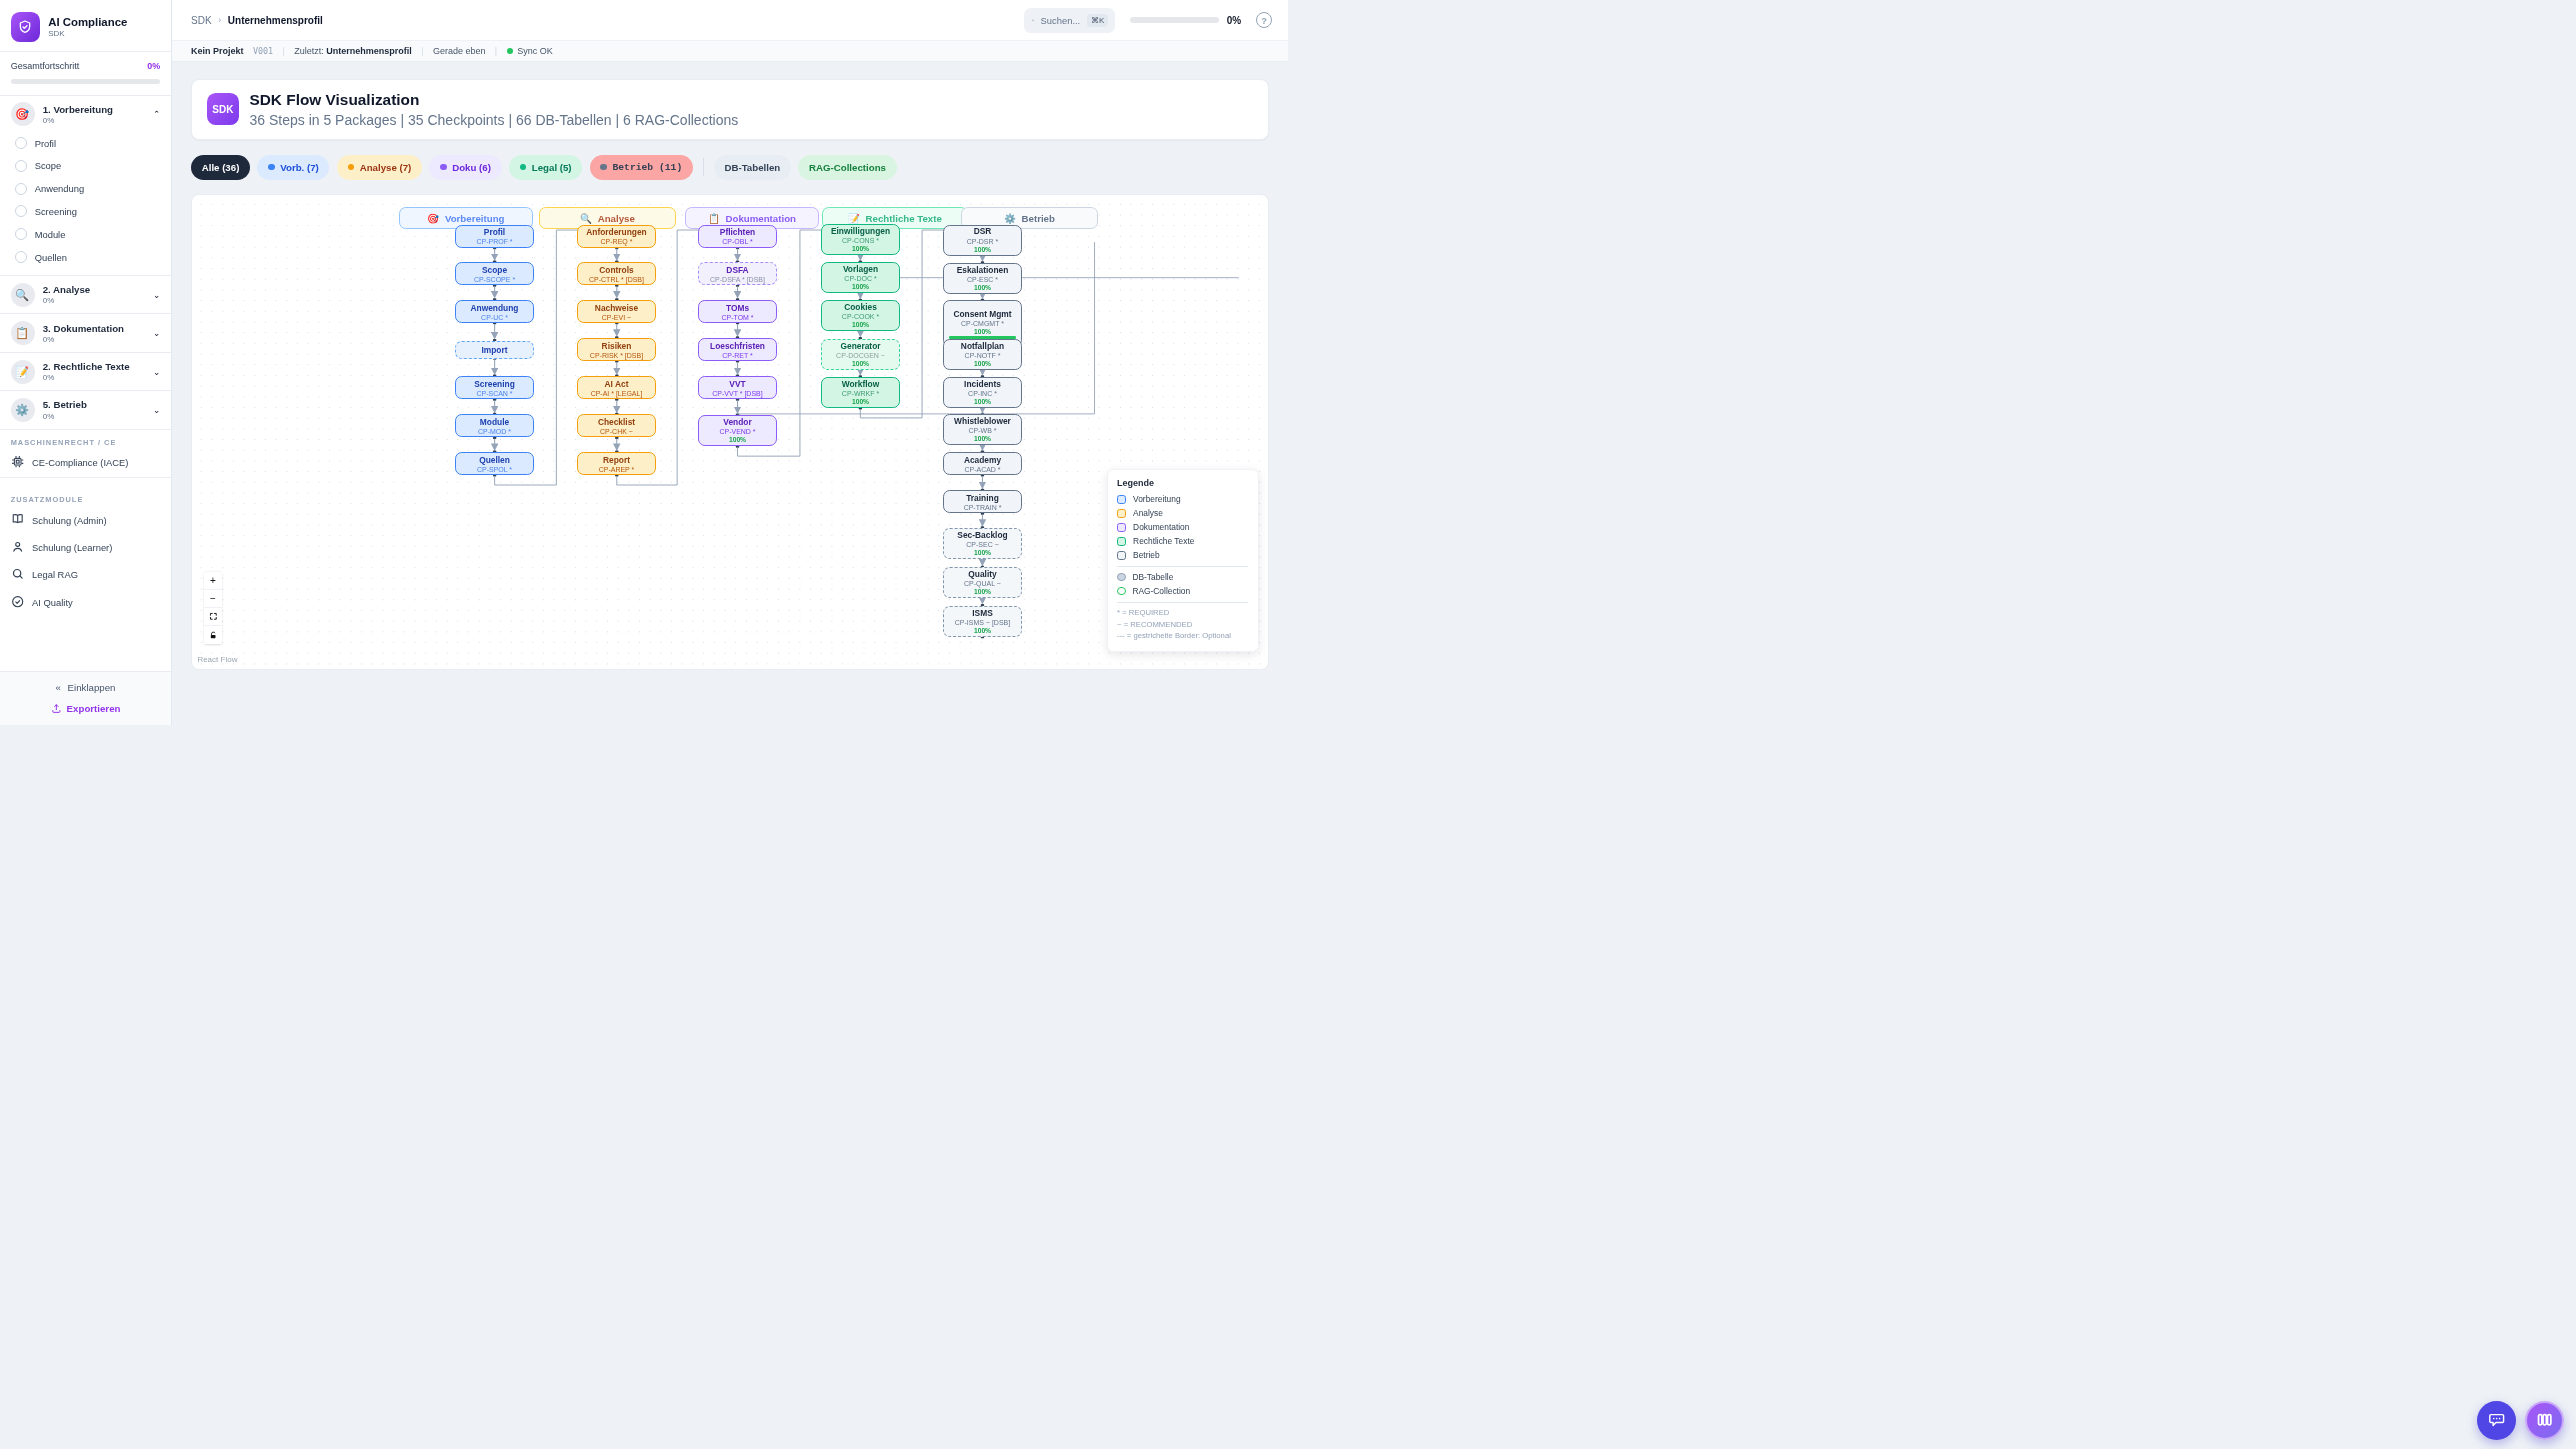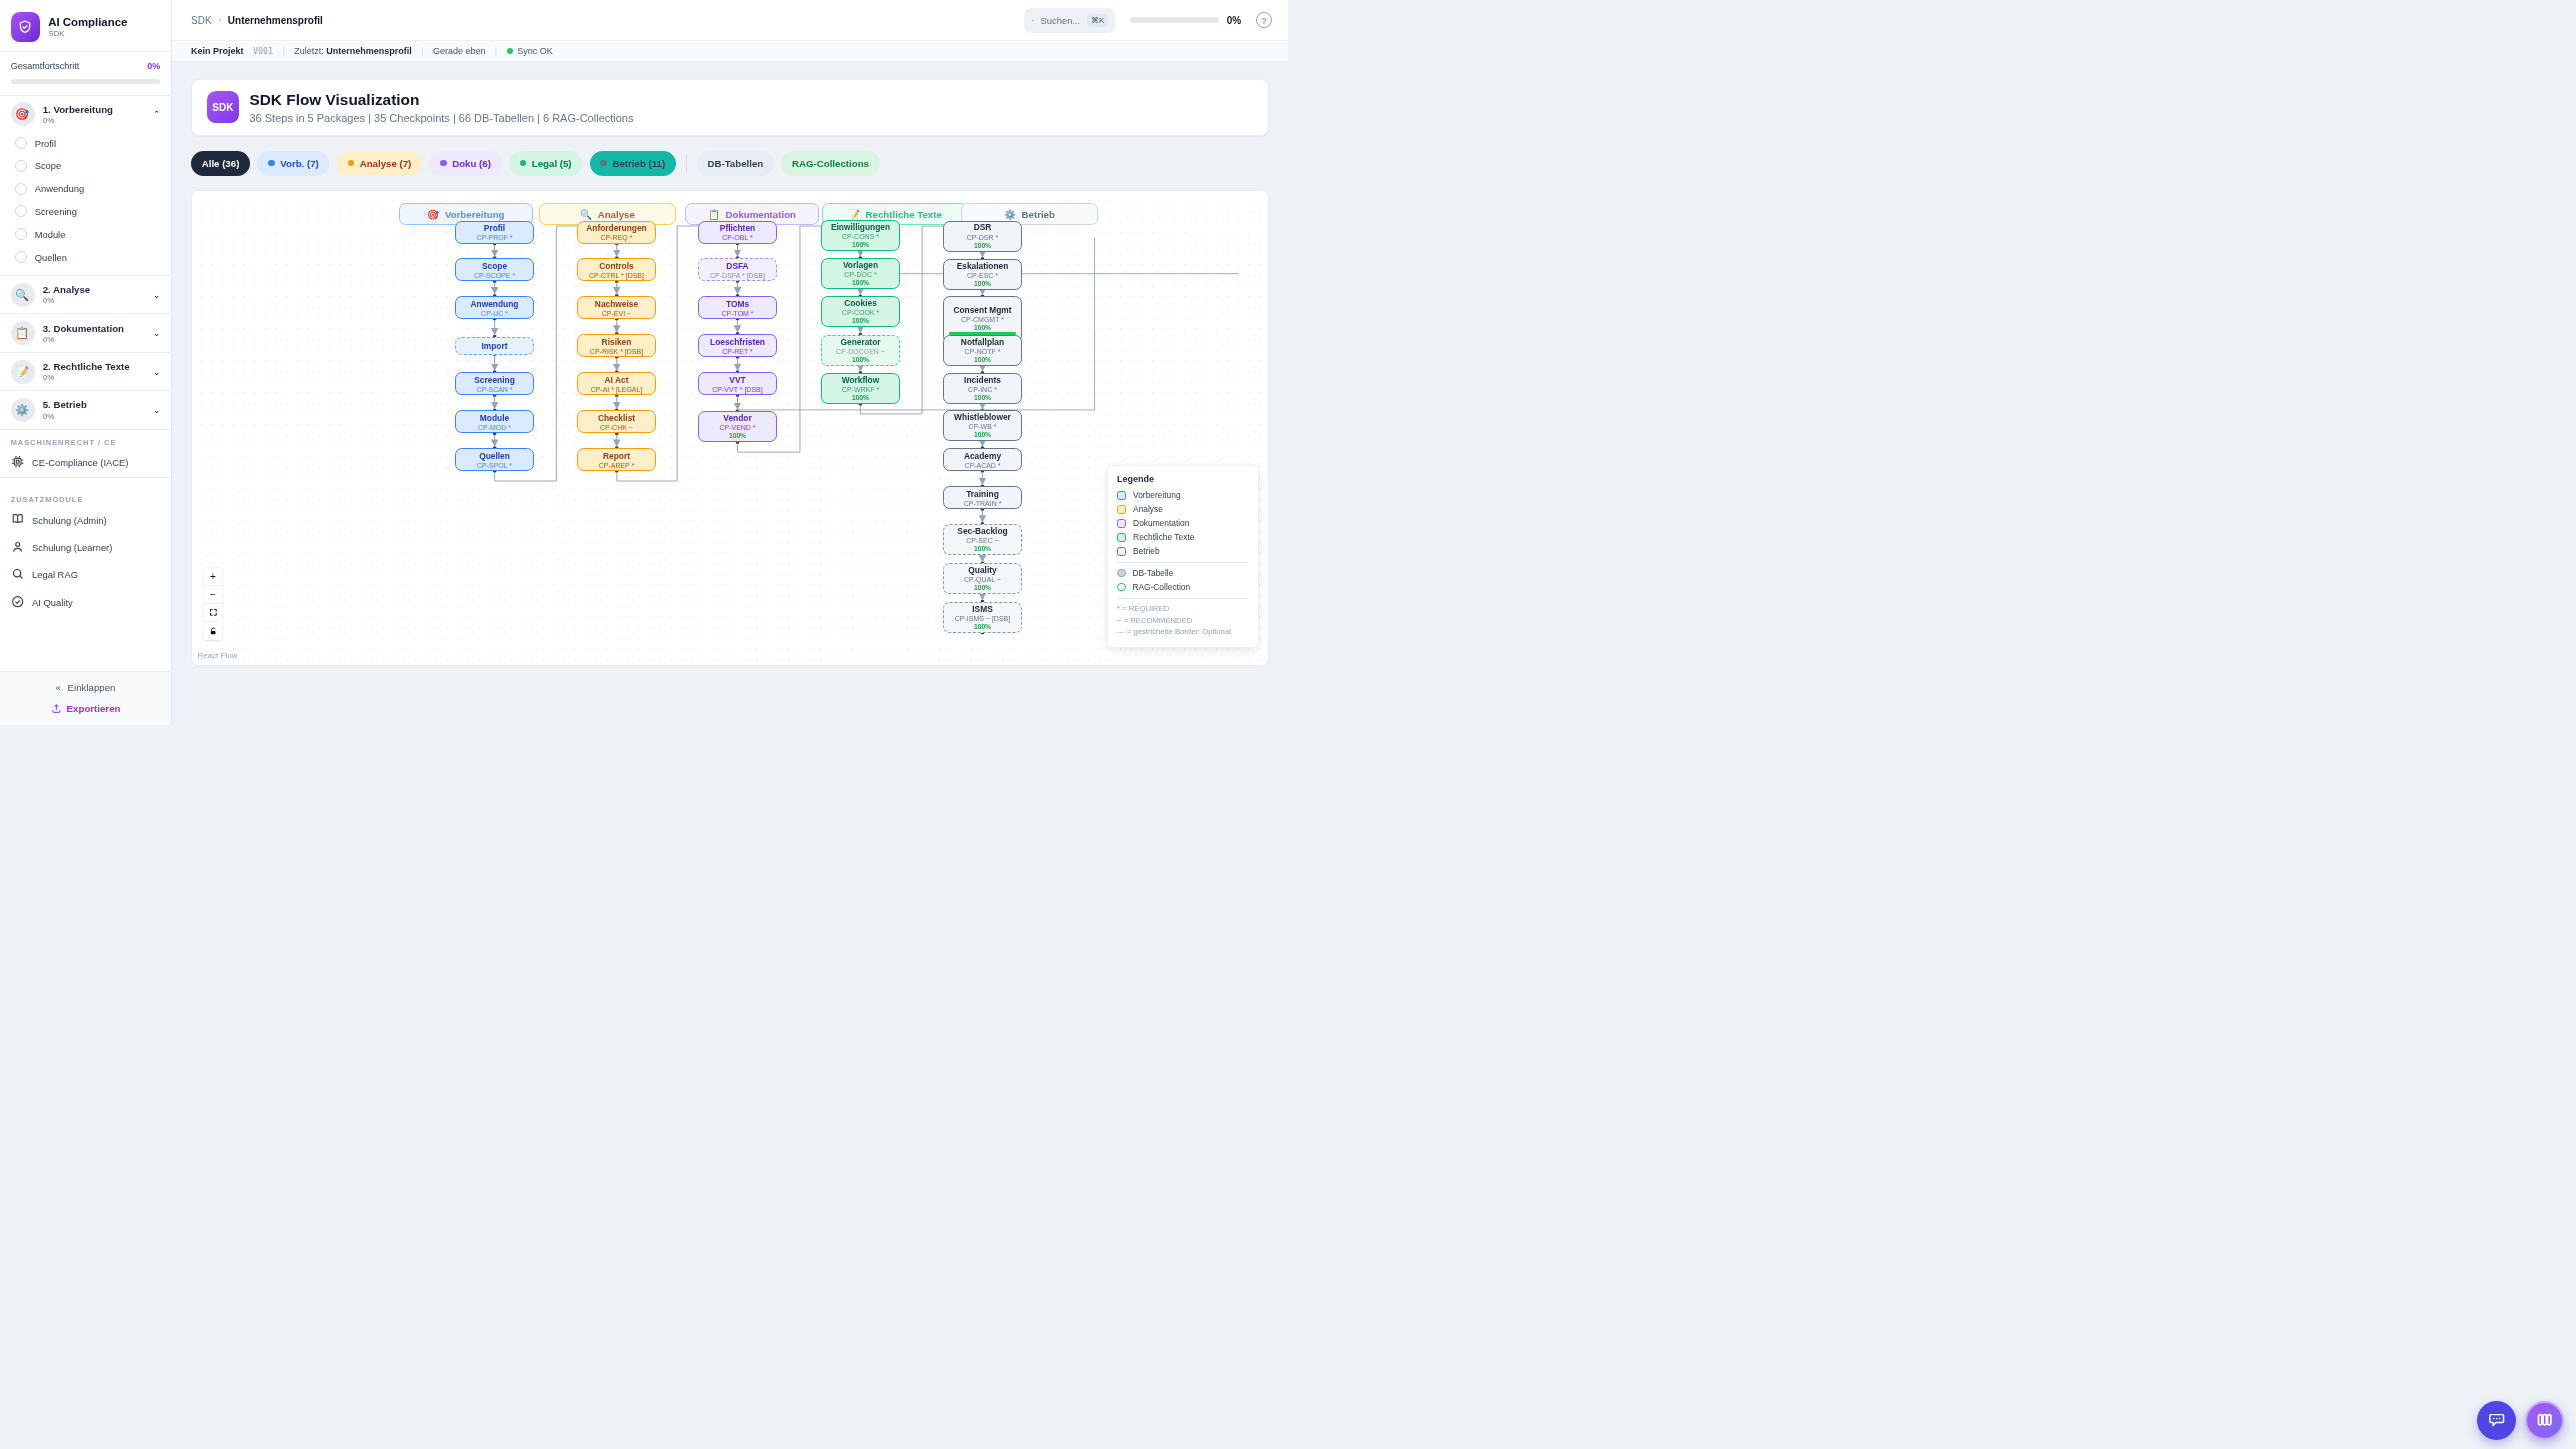--- a/index.html
+++ b/index.html
@@ -57,31 +57,31 @@
   .st-strong { font-weight:bold; color:#1e293b; }
   .st-mono { font-family:"DejaVu Sans Mono", monospace; color:#94a3b8; font-size:8.4px; }
   .st-sep { color:#d2dae3; }
   .sync-dot { width:6px; height:6px; border-radius:50%; background:#22c55e; display:inline-block; margin-right:4.7px; }
 
   .content { flex:1; padding:17px 19px 0 19px; overflow:hidden; }
 
   .hero { background:#fff; border-radius:8px; border:0.7px solid #e8edf2; padding:10.7px 14.8px; display:flex; align-items:center; gap:10.7px; box-shadow:0 0.7px 1.3px rgba(15,23,42,.04); }
   .hero-badge { width:32px; height:32px; border-radius:8.7px; background:linear-gradient(135deg,#a855f7,#7c3aed); color:#fff; font-weight:bold; font-size:10px; display:flex; align-items:center; justify-content:center; }
   .hero-title { font-size:15.4px; font-weight:bold; color:#0f172a; }
-  .hero-sub { font-size:11px; color:#64748b; margin-top:3.4px; }
+  .hero-sub { font-size:14px; color:#64748b; margin-top:3.4px; }
 
   .chips { display:flex; align-items:center; gap:7.4px; margin-top:14.8px; }
   .chip { height:25px; border-radius:12.7px; display:flex; align-items:center; gap:5.4px; padding:0 10.7px; font-size:9.7px; font-weight:bold; cursor:pointer; white-space:nowrap; }
   .chip .dot { width:6.7px; height:6.7px; border-radius:50%; }
   .chip-all { background:#1e293b; color:#fff; }
   .chip-blue { background:#dbeafe; color:#1d4ed8; } .chip-blue .dot{ background:#3b82f6; }
   .chip-yellow { background:#fdf0c9; color:#9a3412; } .chip-yellow .dot{ background:#f59e0b; }
   .chip-purple { background:#ede9fe; color:#6d28d9; } .chip-purple .dot{ background:#8b5cf6; }
   .chip-green { background:#d3f5e3; color:#047857; } .chip-green .dot{ background:#10b981; }
-  .chip-gray { background:#14b8a6; color:#334155; } .chip-gray .dot{ background:#64748b; }
+  .chip-gray { background:#fca5a5; color:#334155;font-family:Liberation Mono, monospace; } .chip-gray .dot{ background:#64748b; }
   .chip-plain { background:#e8edf3; color:#334155; font-weight:bold; }
   .chip-rag { background:#d9f5e1; color:#15803d; font-weight:bold; }
   .chip-divider { width:0.7px; height:17.4px; background:#d8dfe8; margin:0 2.7px; }
 
   
   .flow-card { position:relative; margin-top:14.8px; height:476px; background:#fff; border:0.7px solid #e8edf2; border-radius:8px; overflow:hidden;
     background-image: radial-gradient(#d4dbe4 0.7px, transparent 0.7px); background-size:10.7px 10.7px; background-position:4px 4px; }
   .flow-svg { position:absolute; left:0; top:0; }
   .col-head { position:absolute; height:22px; border-radius:6.7px; border:1.3px solid; display:flex; align-items:center; justify-content:center; gap:5.4px; font-size:9.7px; font-weight:bold; background:#fff; }
   .h-blue { background:#eff6ff; border-color:#93c5fd; color:#5b8af5; }

